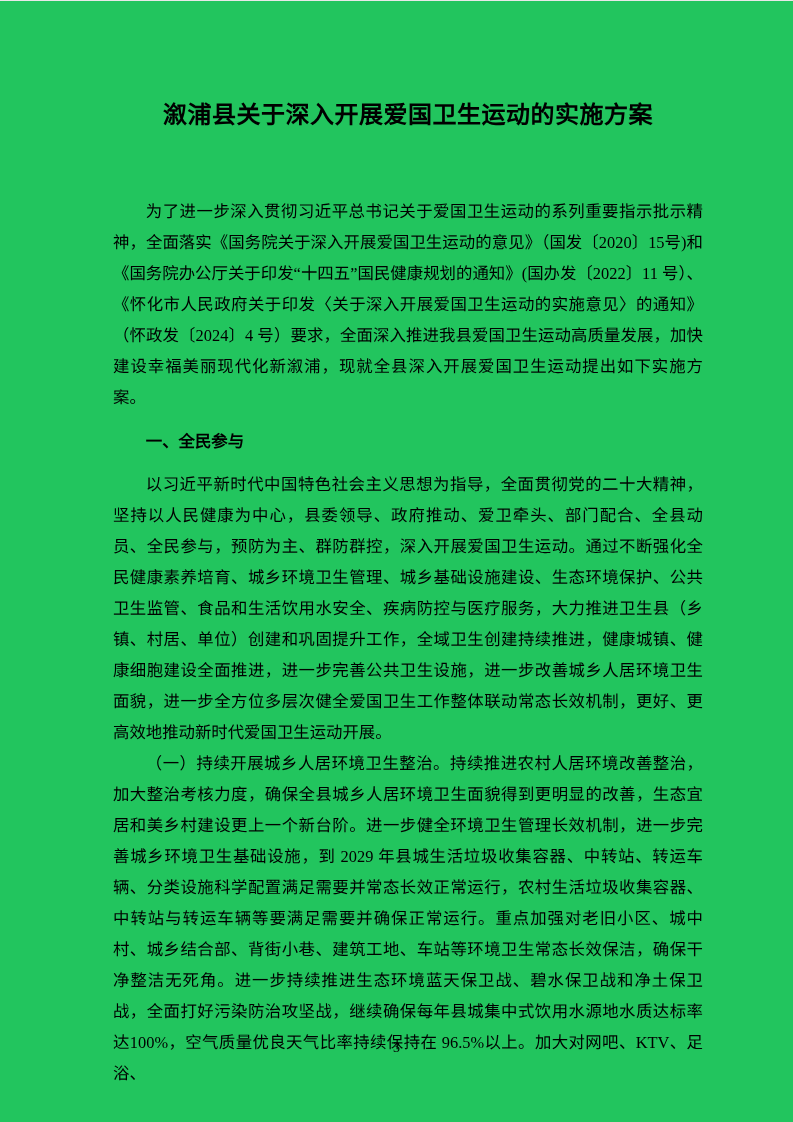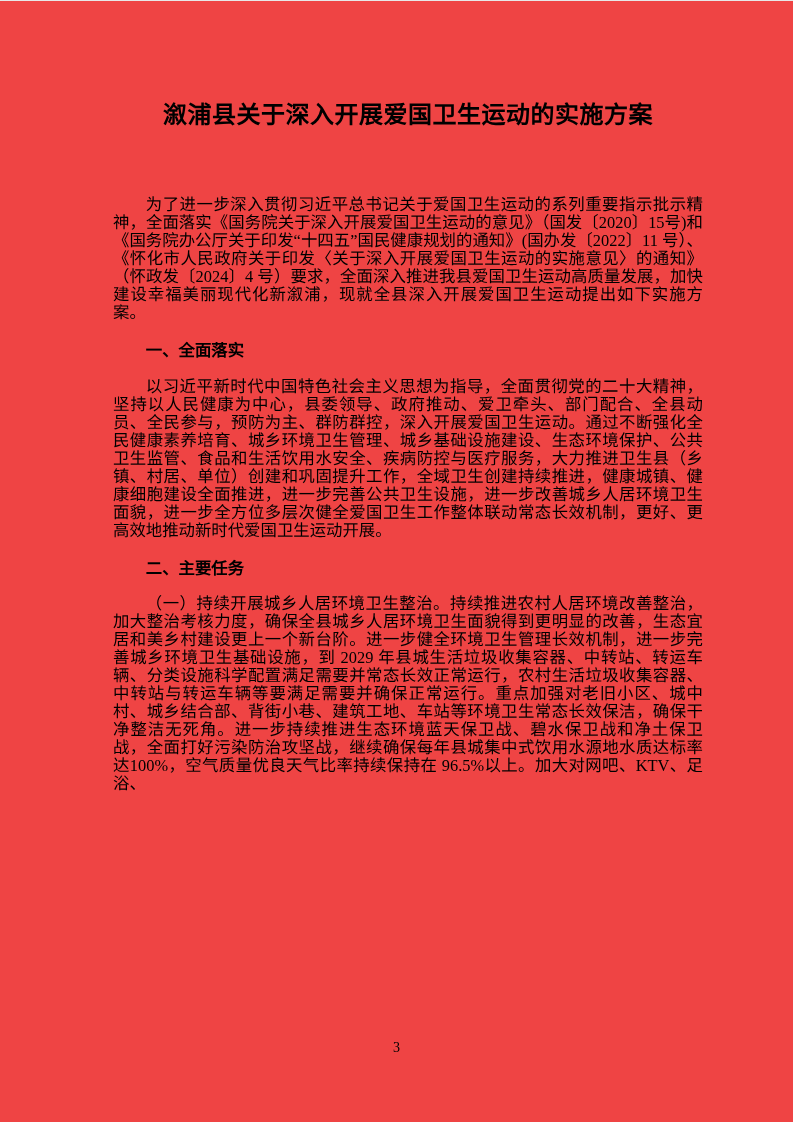--- a/index.html
+++ b/index.html
@@ -4,40 +4,40 @@
 <style>
   * { box-sizing: border-box; }
   html, body {
     margin: 0;
     padding: 0;
     background: #ffffff;
   }
   .page {
     width: 793px;
     height: 1122px;
-    background: #ef4444;
+    background: #22c55e;
     position: relative;
     padding: 97px 90px 0 113px;
     overflow: hidden;
     border-top: 1px solid #e8e8e8;
     color: #000000;
   }
   .doc-title {
     font-family: "Liberation Serif", "DejaVu Serif", serif;
     font-size: 24px;
     font-weight: bold;
     line-height: 34px;
     text-align: center;
     margin: 0 0 64px 0;
     letter-spacing: 0.5px;
   }
   .body-para {
     font-family: "Liberation Serif", "DejaVu Serif", serif;
     font-size: 16.4px;
-    line-height: 18px;
+    line-height: 31px;
     text-align: justify;
     text-justify: inter-ideograph;
     text-indent: 2em;
     margin: 0;
   }
   .section-heading {
     font-family: "Liberation Sans", "DejaVu Sans", sans-serif;
     font-size: 16.4px;
     font-weight: bold;
     line-height: 27.6px;
@@ -60,23 +60,22 @@
 </style>
 </head>
 <body>
 
 <div class="page">
 
   <h1 class="doc-title">溆浦县关于深入开展爱国卫生运动的实施方案</h1>
 
   <p class="body-para">为了进一步深入贯彻习近平总书记关于爱国卫生运动的系列重要指示批示精神，全面落实《国务院关于深入开展爱国卫生运动的意见》（国发〔2020〕15号)和《国务院办公厅关于印发“十四五”国民健康规划的通知》(国办发〔2022〕11 号）、《怀化市人民政府关于印发〈关于深入开展爱国卫生运动的实施意见〉的通知》（怀政发〔2024〕4 号）要求，全面深入推进我县爱国卫生运动高质量发展，加快建设幸福美丽现代化新溆浦，现就全县深入开展爱国卫生运动提出如下实施方案。</p>
 
-  <h2 class="section-heading">一、全面落实</h2>
+  <h2 class="section-heading">一、全民参与</h2>
 
   <p class="body-para">以习近平新时代中国特色社会主义思想为指导，全面贯彻党的二十大精神，坚持以人民健康为中心，县委领导、政府推动、爱卫牵头、部门配合、全县动员、全民参与，预防为主、群防群控，深入开展爱国卫生运动。通过不断强化全民健康素养培育、城乡环境卫生管理、城乡基础设施建设、生态环境保护、公共卫生监管、食品和生活饮用水安全、疾病防控与医疗服务，大力推进卫生县（乡镇、村居、单位）创建和巩固提升工作，全域卫生创建持续推进，健康城镇、健康细胞建设全面推进，进一步完善公共卫生设施，进一步改善城乡人居环境卫生面貌，进一步全方位多层次健全爱国卫生工作整体联动常态长效机制，更好、更高效地推动新时代爱国卫生运动开展。</p>
 
-  <h2 class="section-heading">二、主要任务</h2>
 
   <p class="body-para"><span class="task-lead">（一）持续开展城乡人居环境卫生整治。</span><span>持续推进农村人居环境改善整治，加大整治考核力度，确保全县城乡人居环境卫生面貌得到更明显的改善，生态宜居和美乡村建设更上一个新台阶。进一步健全环境卫生管理长效机制，进一步完善城乡环境卫生基础设施，到 2029 年县城生活垃圾收集容器、中转站、转运车辆、分类设施科学配置满足需要并常态长效正常运行，农村生活垃圾收集容器、中转站与转运车辆等要满足需要并确保正常运行。重点加强对老旧小区、城中村、城乡结合部、背街小巷、建筑工地、车站等环境卫生常态长效保洁，确保干净整洁无死角。进一步持续推进生态环境蓝天保卫战、碧水保卫战和净土保卫战，全面打好污染防治攻坚战，继续确保每年县城集中式饮用水源地水质达标率达100%，空气质量优良天气比率持续保持在 96.5%以上。加大对网吧、KTV、足浴、</span></p>
 
   <div class="page-number">3</div>
 
 </div>
 
 </body></html>

